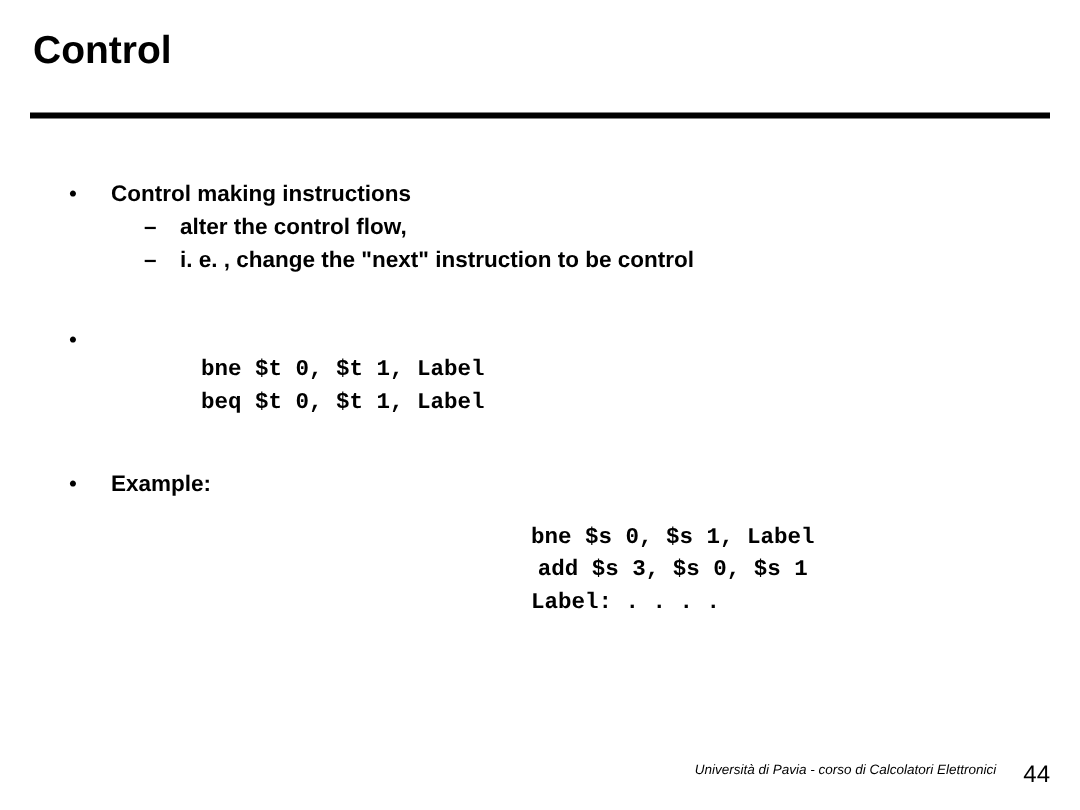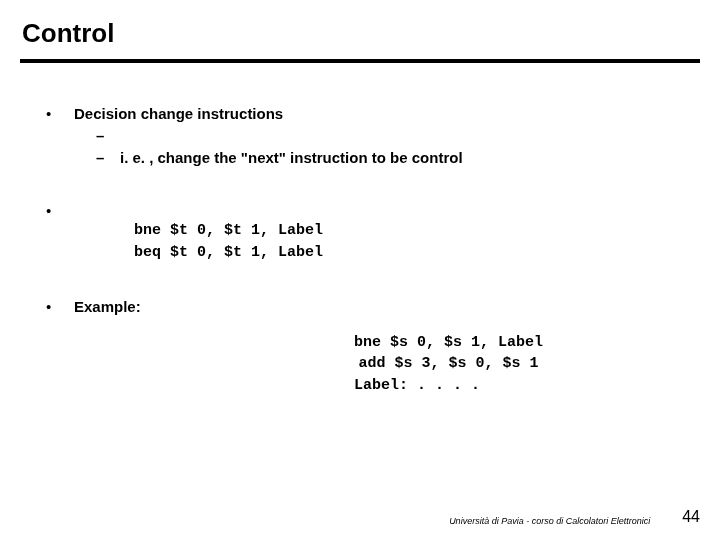--- a/index.html
+++ b/index.html
@@ -8,21 +8,21 @@
       height: 540px;
       background: #fff;
       font-family: Arial, Helvetica, sans-serif;
       color: #000;
       position: relative;
       padding: 18px 20px 20px 20px;
     }
     .title {
       font-size: 26px;
       font-weight: bold;
-      padding-bottom: 10px;
+      padding-bottom: 26px;
       padding-left: 2px;
     }
     .rule {
       border: none;
       border-top: 4px solid #000;
       margin: 0 0 40px 0;
     }
     .content {
       font-size: 15px;
       line-height: 1.45;
@@ -70,22 +70,22 @@
       display: flex;
     }
     .example-label {
       width: 110px;
     }
     .footer {
       position: absolute;
       bottom: 14px;
       right: 20px;
       display: flex;
-      align-items: flex-end;
-      gap: 32px;
+      align-items: flex-start;
+      gap: 18px;
     }
     .footer-text {
       font-size: 9px;
       font-style: italic;
     }
     .page-num {
       font-size: 16px;
     }
     .bold { font-weight: bold; }
   </style>
@@ -93,24 +93,25 @@
 <body>
 
 <div class="title">Control</div>
 <hr class="rule">
 
 <div class="content">
 
   <div class="bullet-row">
     <div class="dot">•</div>
     <div class="body">
-      <div class="bold">Decision change instructions</div>
+      <div class="bold">Control making instructions</div>
       <div class="sub bold">
         <div class="sub-row">
           <div class="dash">–</div>
+          <div>alter the control flow,</div>
         </div>
         <div class="sub-row">
           <div class="dash">–</div>
           <div>i. e. , change the "next" instruction to be control</div>
         </div>
       </div>
     </div>
   </div>
 
   <div class="block-gap"></div>

